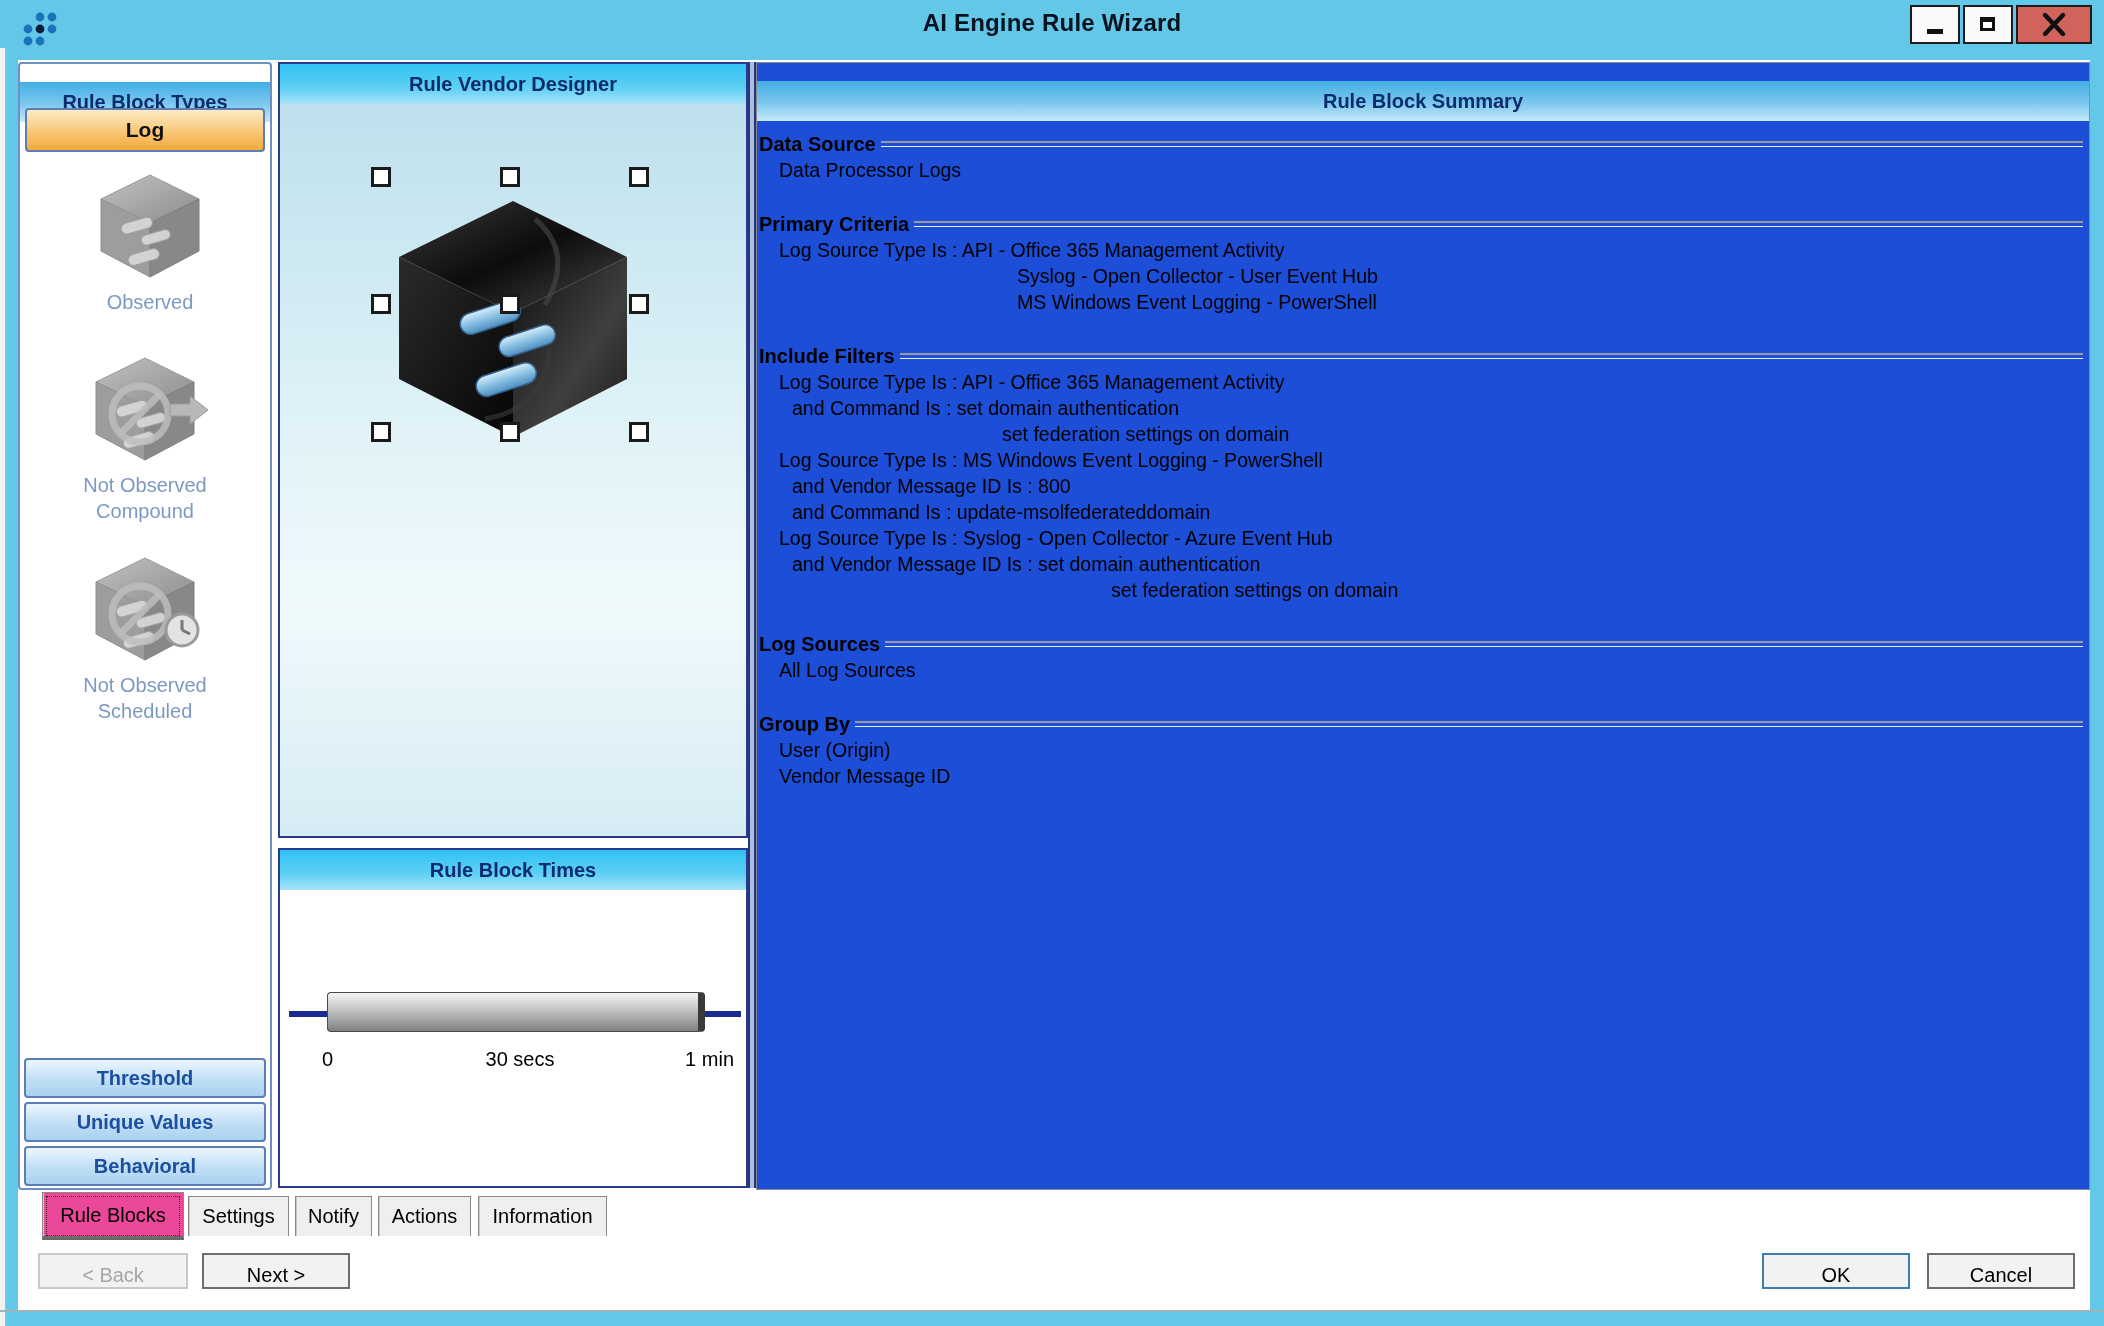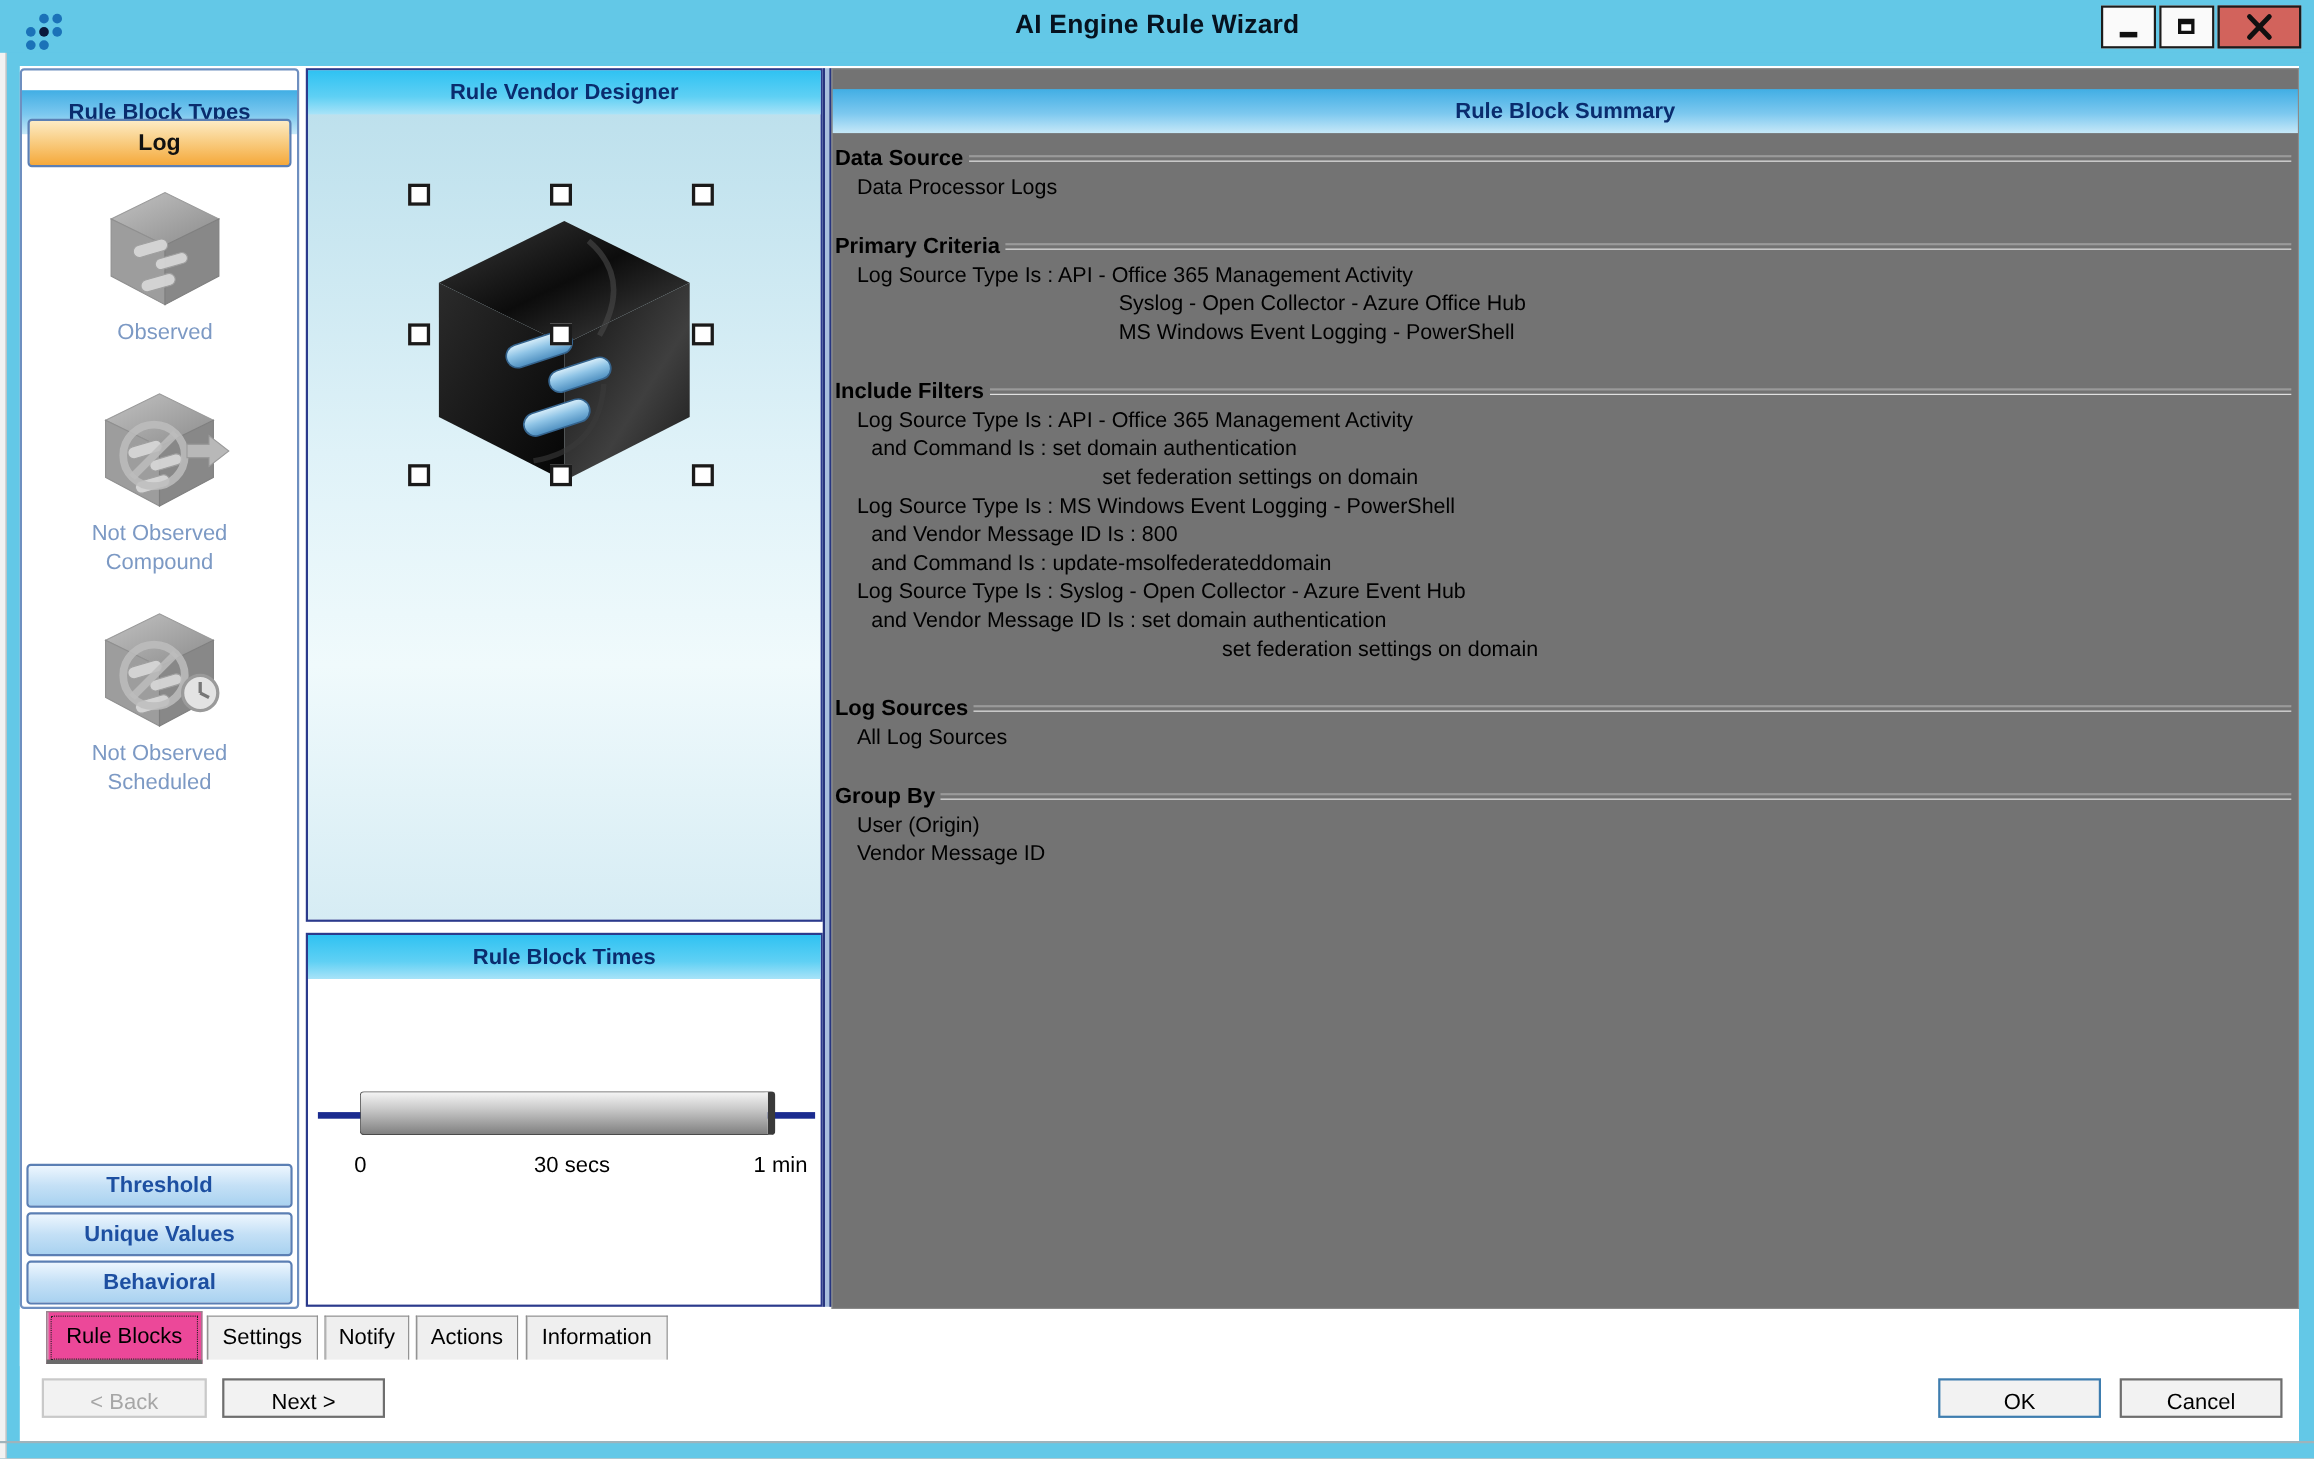--- a/index.html
+++ b/index.html
@@ -46,21 +46,21 @@
   .slider-track{position:absolute;left:9px;top:161px;width:452px;height:6px;background:#1A2B8F;}
   .slider-bar{position:absolute;left:47px;top:142px;width:378px;height:40px;border-radius:4px;background:linear-gradient(#F4F4F4,#C9C9C9 40%,#808080);border:1px solid #4a4a4a;border-right:7px solid #3a3a3a;box-sizing:border-box;}
   .tick{position:absolute;top:198px;font-size:20px;color:#000;}
   .tick-0{left:42px;}
   .tick-mid{left:160px;width:160px;text-align:center;}
   .tick-end{left:372px;width:82px;text-align:right;}
 
   .splitter{position:absolute;left:748px;top:62px;width:8px;height:1126px;background:#A9BFDD;border-left:2px solid #27357F;border-right:2px solid #27357F;box-sizing:border-box;}
 
   
-  .summary-panel{position:absolute;left:756px;top:62px;width:1334px;height:1128px;background:#737373;border:1px solid #8a8a8a;box-sizing:border-box;}
+  .summary-panel{position:absolute;left:756px;top:62px;width:1334px;height:1128px;background:#1d4ed8;border:1px solid #8a8a8a;box-sizing:border-box;}
   .summary-body{position:absolute;left:2px;top:40px;right:4px;bottom:2px;overflow:hidden;}
   .sec{margin-top:28px;}
   .sec.first{margin-top:2px;}
   .sec-head{display:flex;align-items:center;height:26px;}
   .sec-title{font-size:20px;font-weight:bold;color:#000;white-space:nowrap;}
   .sec-title.indented{margin-left:56px;}
   .sec-rule{flex:1;height:3px;border-top:2px solid #9a9a9a;border-bottom:1px solid #ededed;margin-left:5px;margin-right:2px;}
   .sec-line{font-size:19.5px;color:#000;line-height:26px;white-space:nowrap;}
   .ind-intro{padding-left:4px;}
   .ind-l1{padding-left:20px;}
@@ -262,21 +262,21 @@
             <div class="sec-rule"></div>
           </div>
           <div class="sec-line ind-l1">Data Processor Logs</div>
         </div>
         <div class="sec">
           <div class="sec-head">
             <span class="sec-title">Primary Criteria</span>
             <div class="sec-rule"></div>
           </div>
           <div class="sec-line ind-l1">Log Source Type Is : API - Office 365 Management Activity</div>
-          <div class="sec-line ind-ca">Syslog - Open Collector - Azure Office Hub</div>
+          <div class="sec-line ind-ca">Syslog - Open Collector - User Event Hub</div>
           <div class="sec-line ind-ca">MS Windows Event Logging - PowerShell</div>
         </div>
         <div class="sec">
           <div class="sec-head">
             <span class="sec-title">Include Filters</span>
             <div class="sec-rule"></div>
           </div>
           <div class="sec-line ind-l1">Log Source Type Is : API - Office 365 Management Activity</div>
           <div class="sec-line ind-l2">and Command Is : set domain authentication</div>
           <div class="sec-line ind-cb">set federation settings on domain</div>

